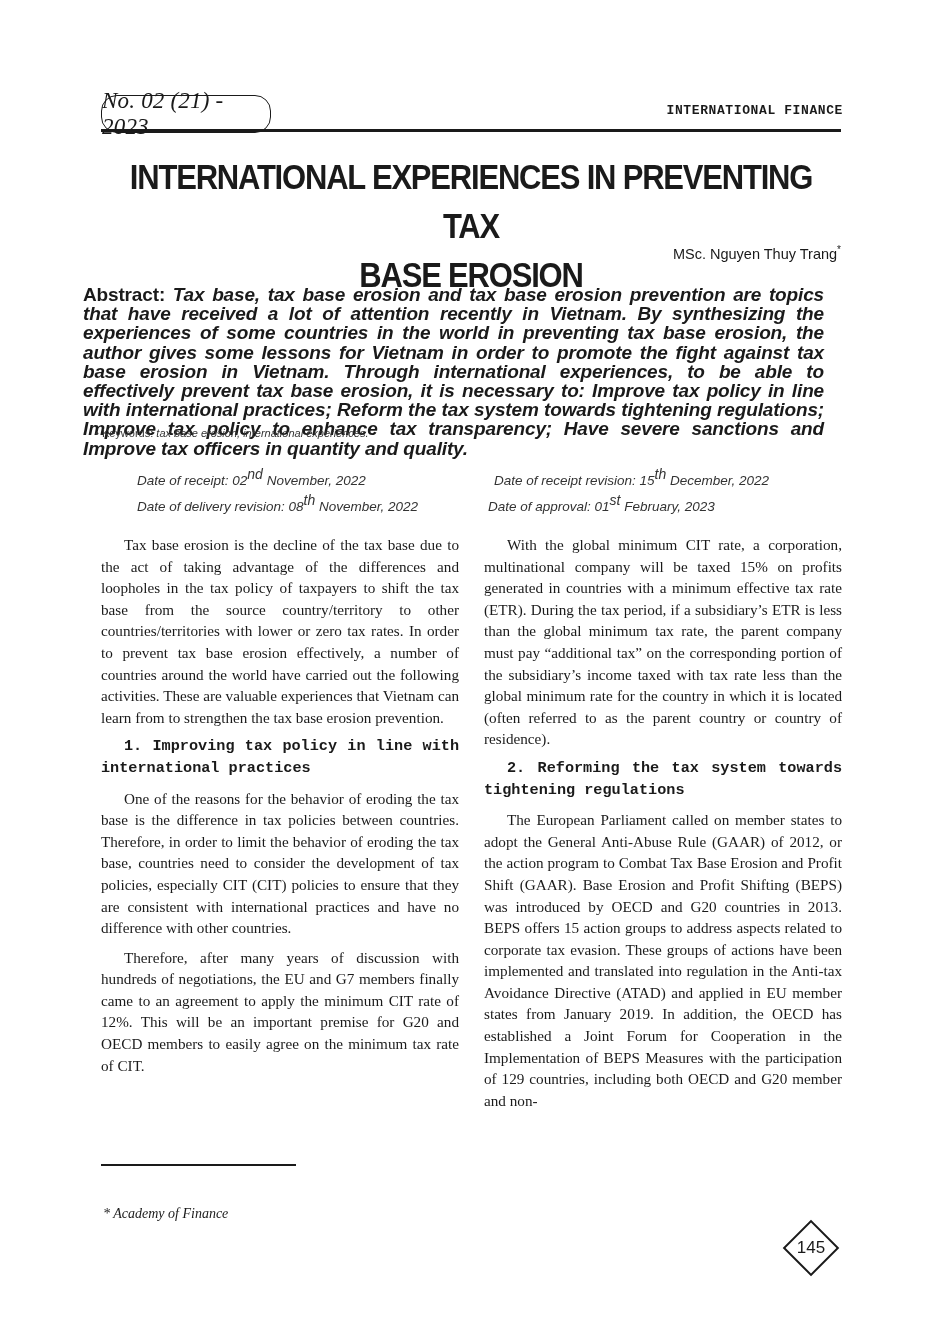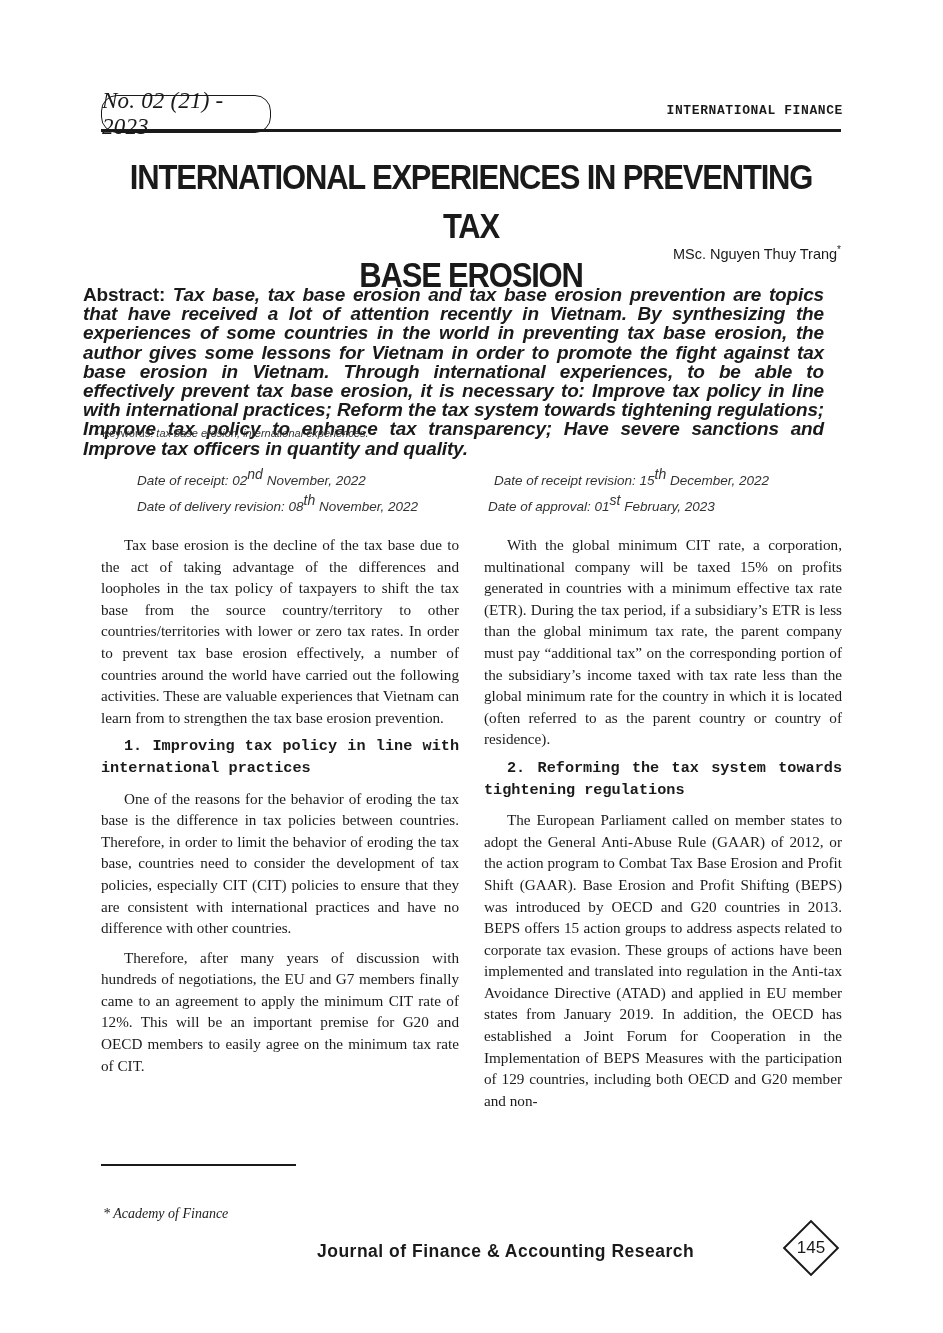--- a/index.html
+++ b/index.html
@@ -131,19 +131,18 @@
 
   <div class="col col-right">
     <p>With the global minimum CIT rate, a corporation, multinational company will be taxed 15% on profits generated in countries with a minimum effective tax rate (ETR). During the tax period, if a subsidiary’s ETR is less than the global minimum tax rate, the parent company must pay “additional tax” on the corresponding portion of the subsidiary’s income taxed with tax rate less than the global minimum rate for the country in which it is located (often referred to as the parent country or country of residence).</p>
     <h3>2. Reforming the tax system towards tightening regulations</h3>
     <p>The European Parliament called on member states to adopt the General Anti-Abuse Rule (GAAR) of 2012, or the action program to Combat Tax Base Erosion and Profit Shift (GAAR). Base Erosion and Profit Shifting (BEPS) was introduced by OECD and G20 countries in 2013. BEPS offers 15 action groups to address aspects related to corporate tax evasion. These groups of actions have been implemented and translated into regulation in the Anti-tax Avoidance Directive (ATAD) and applied in EU member states from January 2019. In addition, the OECD has established a Joint Forum for Cooperation in the Implementation of BEPS Measures with the participation of 129 countries, including both OECD and G20 member and non-</p>
   </div>
 
   <div class="footnote-rule"></div>
   <div class="footnote">* Academy of Finance</div>
 
-  <div class="journal-name">Journal of Finance &amp; Accounting Research</div>
   <div class="page-badge">
     <div class="diamond"></div>
     <div class="num">145</div>
   </div>
 
 </div>
 
 </body></html>

